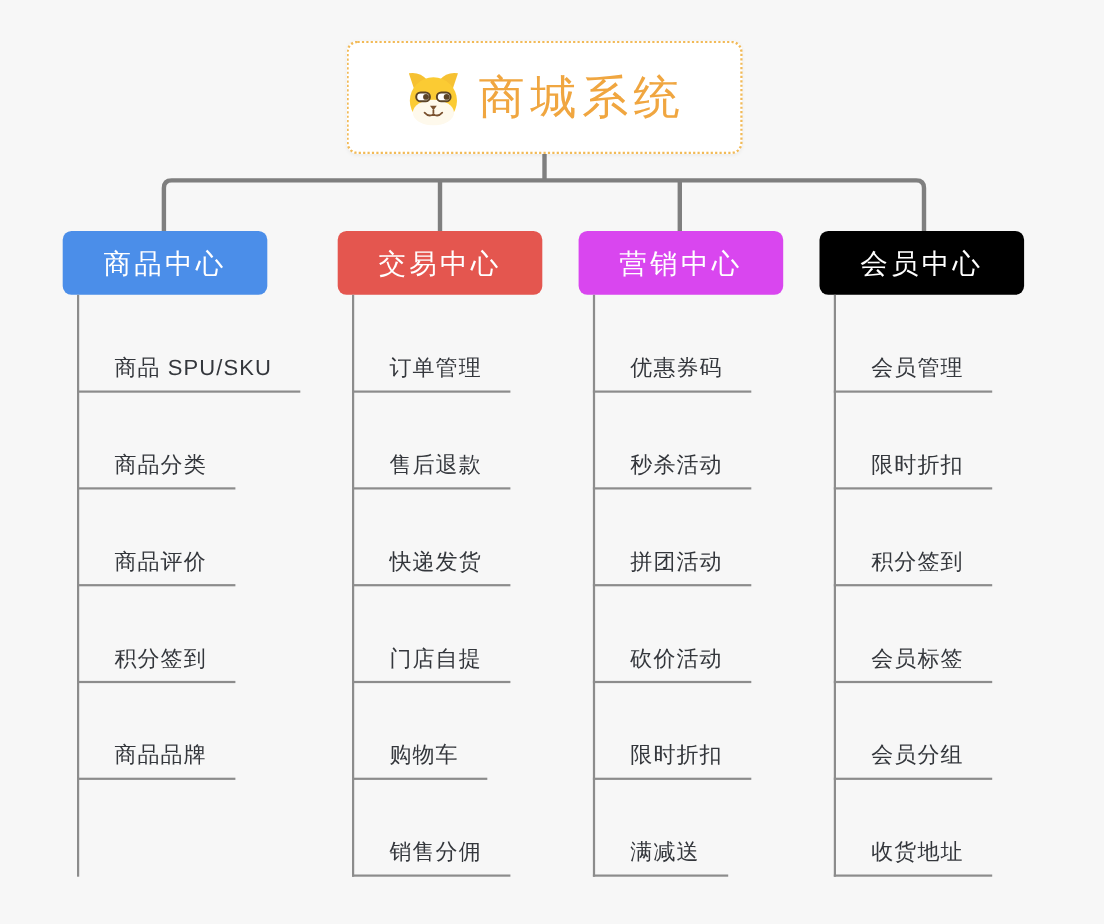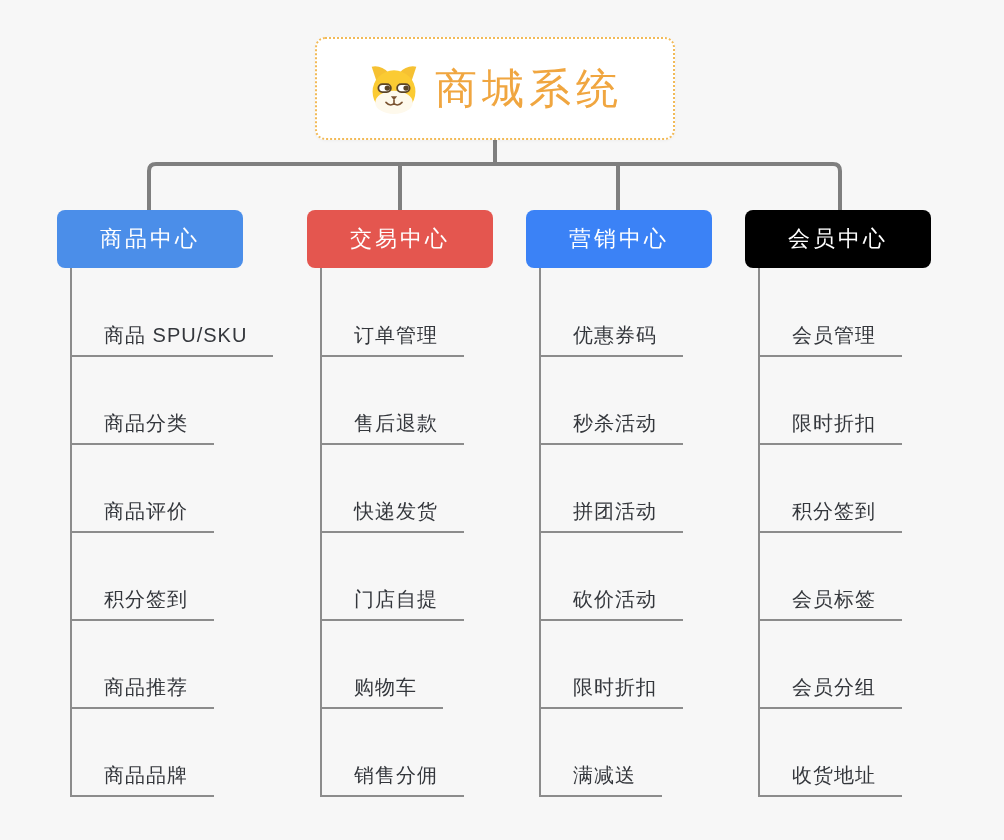--- a/index.html
+++ b/index.html
@@ -29,21 +29,21 @@
     cursor:pointer;
   }
   .root-title{
     font-size:42px;line-height:1;color:var(--root_text);
     letter-spacing:5px;white-space:nowrap;
   }
   .dog{display:flex;align-items:center;}
   .branch{position:absolute;top:210px;width:186px;}
   .branch-header{
     height:58px;border-radius:8px;color:#FFFFFF;
-    font-size:22px;letter-spacing:3px;
+    font-size:25px;letter-spacing:3px;
     display:flex;align-items:center;justify-content:center;
     cursor:pointer;white-space:nowrap;
   }
   .branch-line{
     position:absolute;left:13px;top:58px;width:2px;height:529px;
     background:var(--line);
   }
   .branch-items{position:absolute;left:13px;top:58px;}
   .item{height:88px;display:flex;align-items:flex-end;}
   .item:first-child{height:89px;}
@@ -97,23 +97,20 @@
           <div class="item">
             <span class="item-label">商品分类</span>
           </div>
           <div class="item">
             <span class="item-label">商品评价</span>
           </div>
           <div class="item">
             <span class="item-label">积分签到</span>
           </div>
           <div class="item">
-            <span class="item-label">商品推荐</span>
-          </div>
-          <div class="item">
             <span class="item-label">商品品牌</span>
           </div>
         </div>
       </div>
       <div class="branch" style="left: 307px;">
         <div class="branch-header" style="background: rgb(228, 86, 79);">交易中心</div>
         <div class="branch-line"></div>
         <div class="branch-items">
           <div class="item">
             <span class="item-label">订单管理</span>
@@ -129,21 +126,21 @@
           </div>
           <div class="item">
             <span class="item-label">购物车</span>
           </div>
           <div class="item">
             <span class="item-label">销售分佣</span>
           </div>
         </div>
       </div>
       <div class="branch" style="left: 526px;">
-        <div class="branch-header" style="background: #3b82f6;">营销中心</div>
+        <div class="branch-header" style="background: #d946ef;">营销中心</div>
         <div class="branch-line"></div>
         <div class="branch-items">
           <div class="item">
             <span class="item-label">优惠券码</span>
           </div>
           <div class="item">
             <span class="item-label">秒杀活动</span>
           </div>
           <div class="item">
             <span class="item-label">拼团活动</span>

